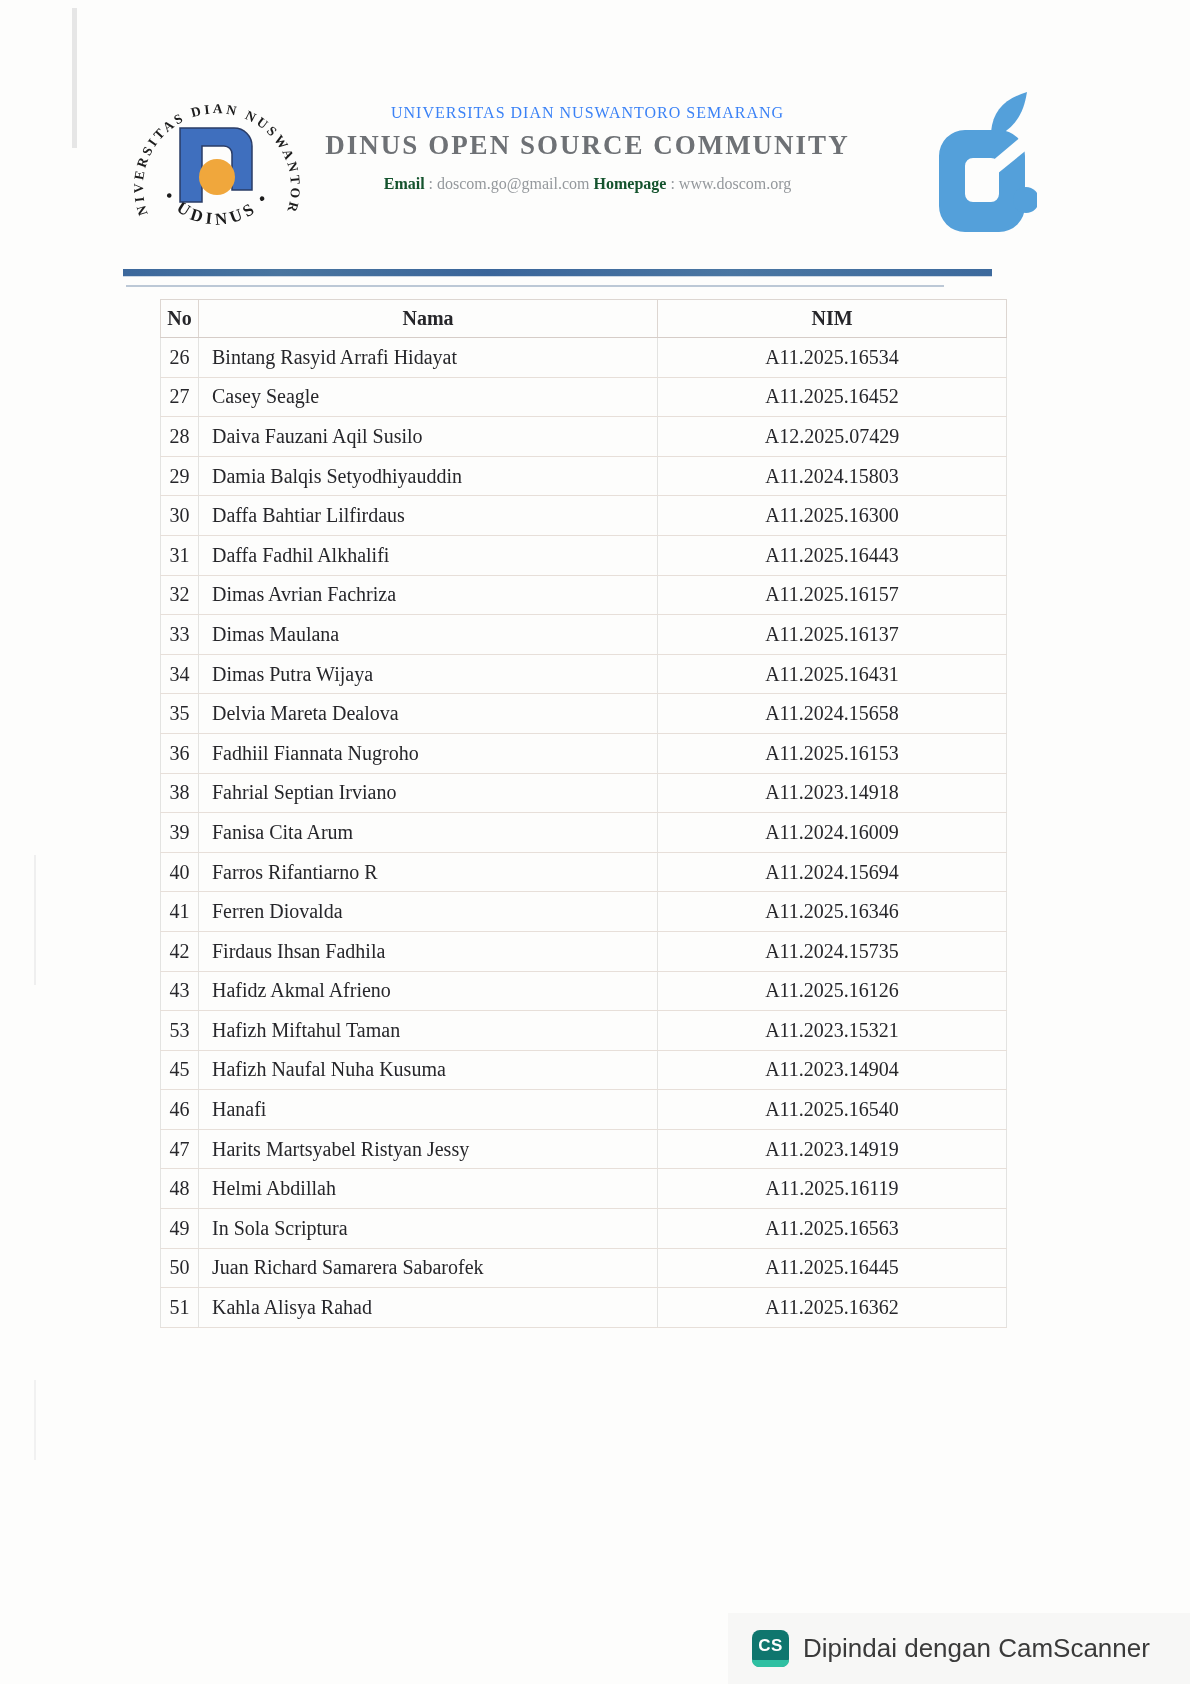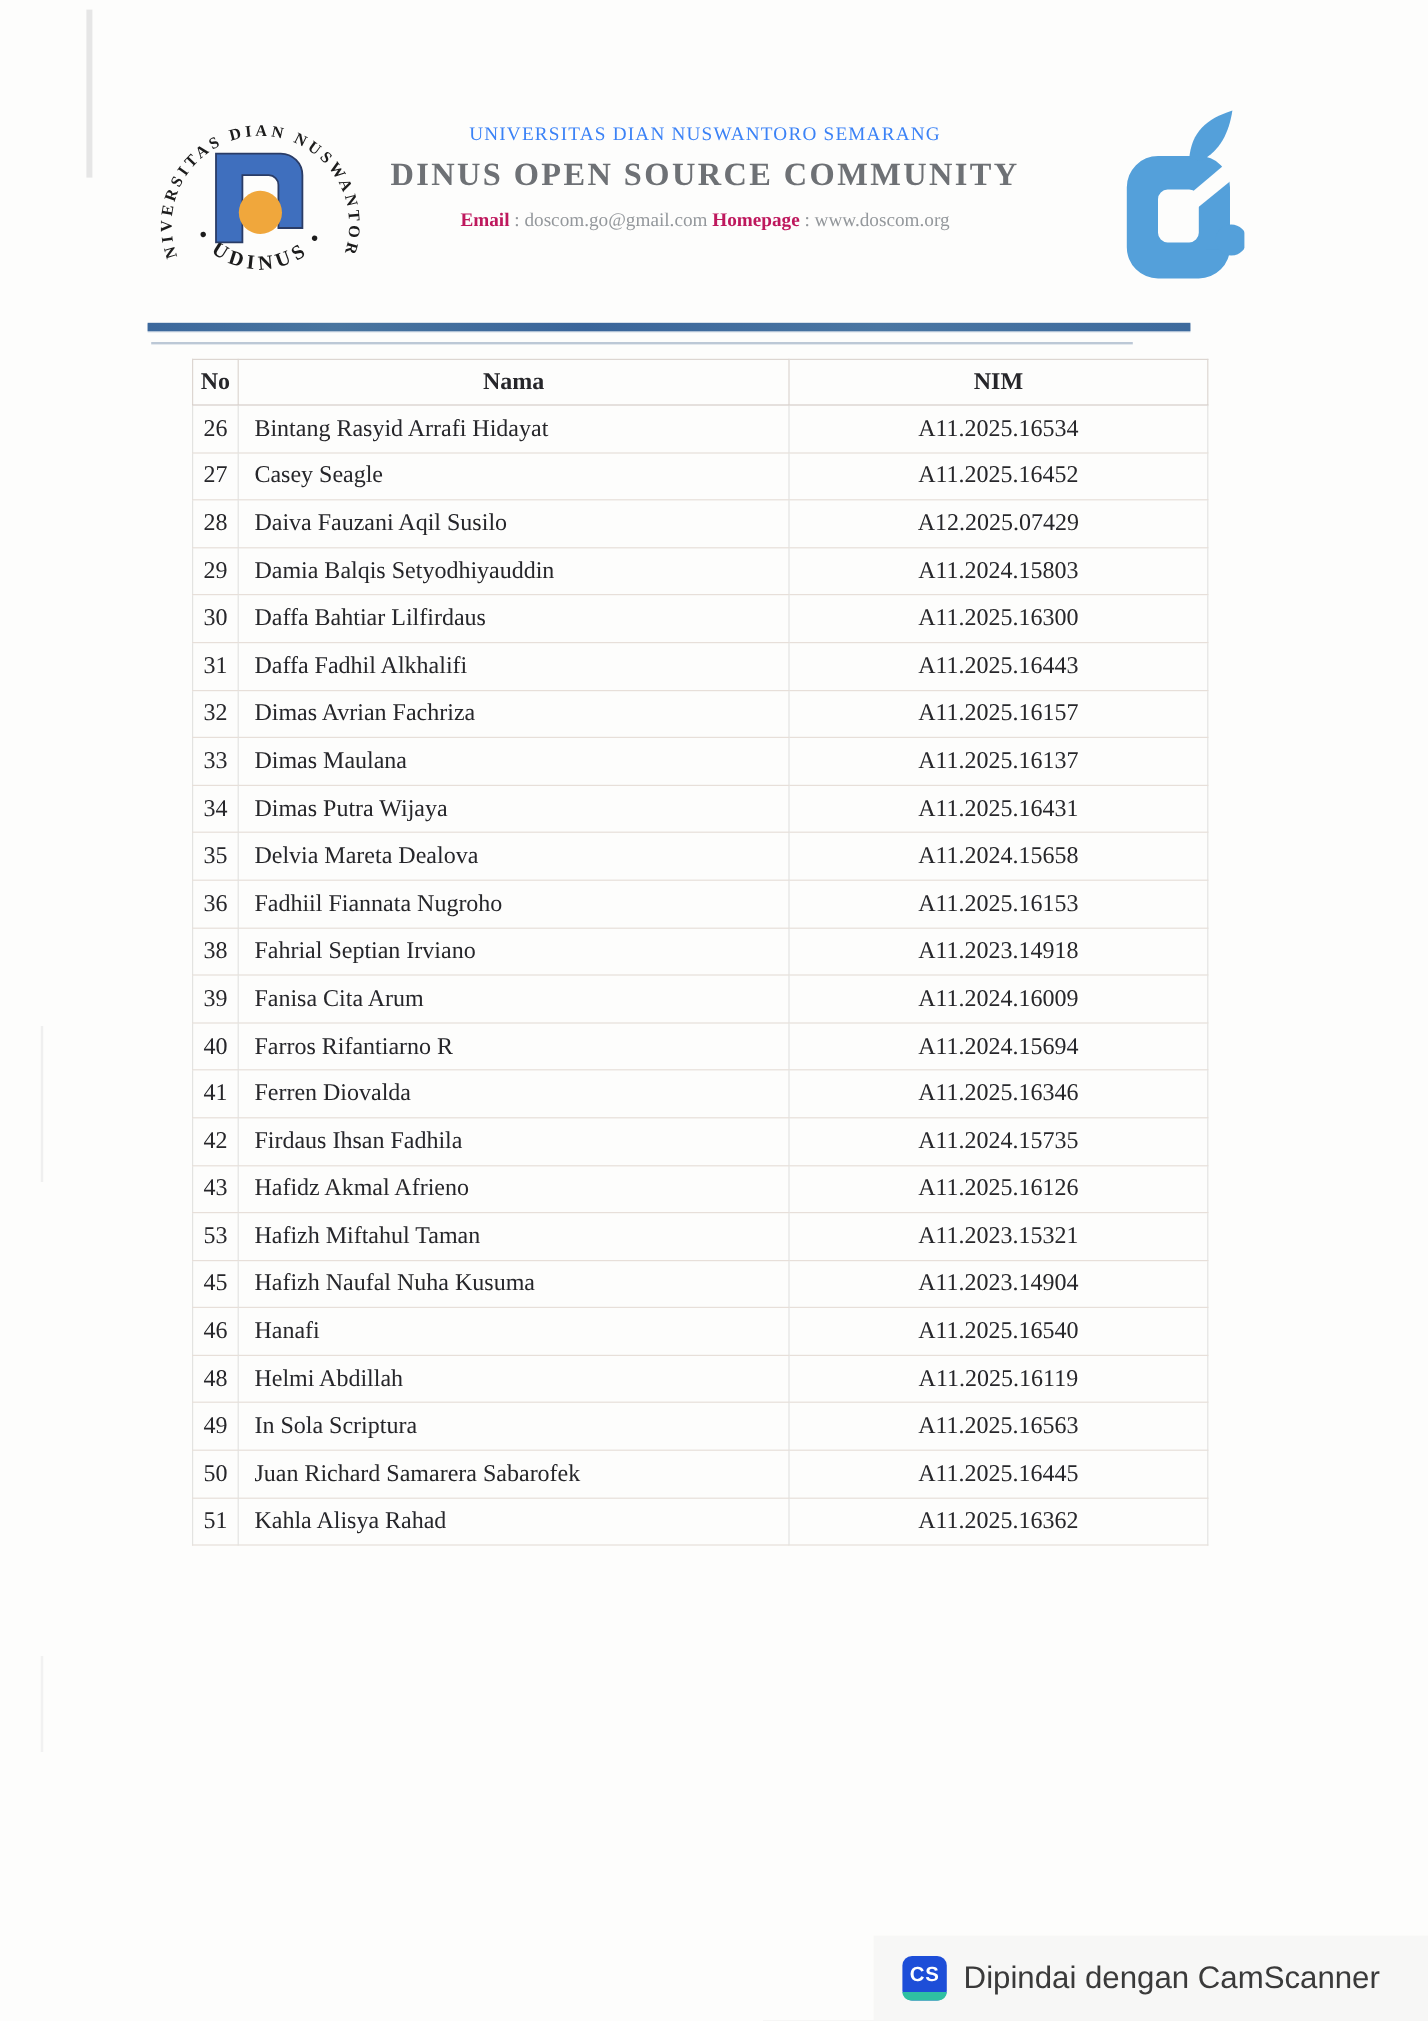--- a/index.html
+++ b/index.html
@@ -12,21 +12,21 @@
   }
   
   #letterhead-text{
     position:absolute;left:300px;top:104px;width:575px;
     text-align:center;
   }
   .lh-line1{font-size:16px;letter-spacing:1px;color:#3b82f6;white-space:nowrap;}
   .lh-line2{font-size:21px;letter-spacing:1px;color:#9ba0a5;margin-top:11px;white-space:nowrap;}
   .lh-line3{font-size:27px;font-weight:bold;letter-spacing:2px;color:#6e7175;margin-top:8px;white-space:nowrap;}
   .lh-contact{font-size:16px;color:#94989c;margin-top:14px;white-space:nowrap;}
-  .lh-contact b{color:#be185d;}
+  .lh-contact b{color:#14532d;}
   #seal{position:absolute;left:128px;top:80px;}
   #doscom-logo{position:absolute;left:933px;top:90px;}
   
   #divider-bar{
     position:absolute;left:123px;top:269px;width:869px;height:7px;
     background:linear-gradient(90deg,#3c689c,#49759f 18%,#3a659a 42%,#4a76a2 70%,#3d6a9d);
     box-shadow:0 1px 0 rgba(60,104,156,.25);
   }
   #divider-line{
     position:absolute;left:126px;top:285px;width:818px;height:2px;
@@ -58,21 +58,21 @@
   #student-table td.nim{text-align:center;}
   
   #cam-footer{
     position:absolute;left:728px;top:1613px;width:462px;height:71px;
     background:#f7f7f6;
     display:flex;align-items:center;
     font-family:"Liberation Sans", sans-serif;
   }
   #cs-badge{
     position:relative;width:37px;height:37px;margin-left:24px;
-    background:#1d4ed8;border-radius:8px;
+    background:#0f766e;border-radius:8px;
     display:flex;align-items:center;justify-content:center;
     flex:0 0 auto;
   }
   #cs-badge .cs-txt{color:#fff;font-weight:bold;font-size:17px;letter-spacing:.5px;margin-top:-5px;}
   #cs-badge .cs-teal{
     position:absolute;left:0;bottom:0;width:100%;height:7px;
     background:#2fc0a2;border-radius:0 0 8px 8px;
   }
   #cam-footer .cam-text{margin-left:14px;font-size:26px;color:#3a3a3a;white-space:nowrap;}
   
@@ -229,20 +229,25 @@
         <td class="no">45</td>
         <td class="nama">Hafizh Naufal Nuha Kusuma</td>
         <td class="nim">A11.2023.14904</td>
       </tr>
         <tr>
         <td class="no">46</td>
         <td class="nama">Hanafi</td>
         <td class="nim">A11.2025.16540</td>
       </tr>
         <tr>
+        <td class="no">47</td>
+        <td class="nama">Harits Martsyabel Ristyan Jessy</td>
+        <td class="nim">A11.2023.14919</td>
+      </tr>
+        <tr>
         <td class="no">48</td>
         <td class="nama">Helmi Abdillah</td>
         <td class="nim">A11.2025.16119</td>
       </tr>
         <tr>
         <td class="no">49</td>
         <td class="nama">In Sola Scriptura</td>
         <td class="nim">A11.2025.16563</td>
       </tr>
         <tr>

